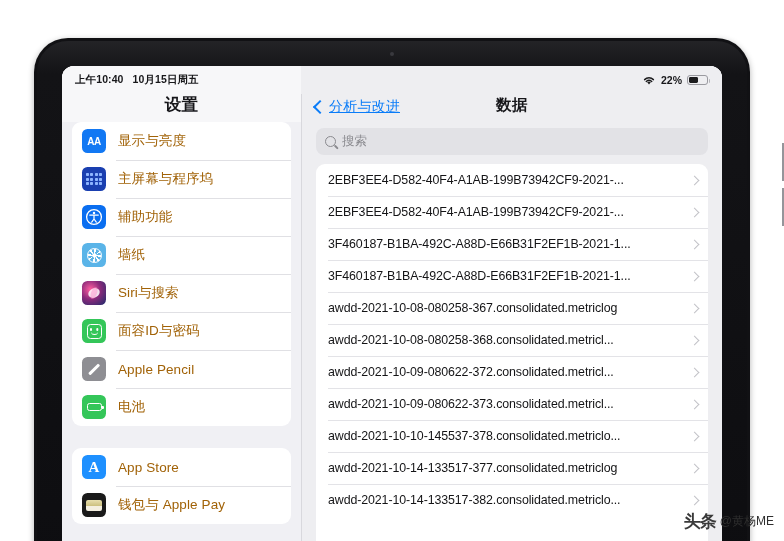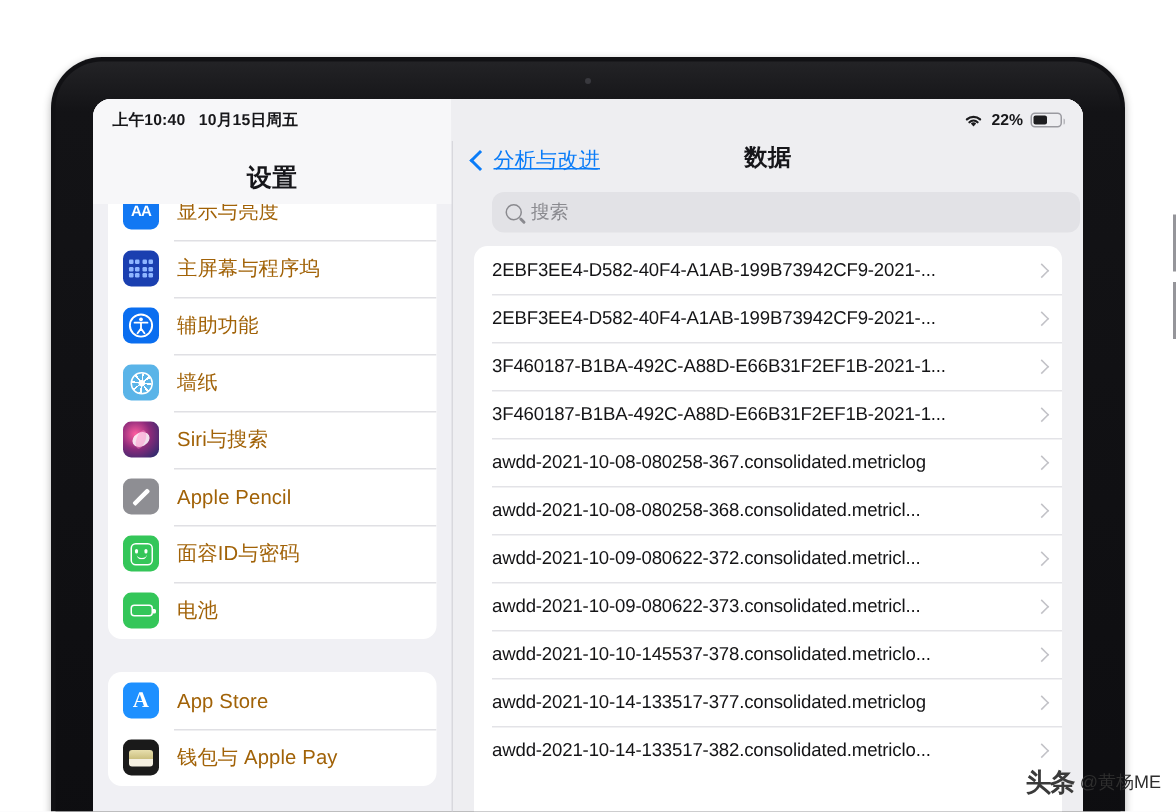--- a/index.html
+++ b/index.html
@@ -166,21 +166,21 @@
   .sidebar {
     width: 239px;
     background: #f0f0f4;
     position: relative;
     flex-shrink: 0;
     border-right: 1px solid #d8d8dd;
     overflow: hidden;
   }
   .sidebar-header {
     position: absolute;
-    left: 0; top: 14px;
+    left: 0; top: 0;
     width: 100%;
     height: 56px;
     background: #f7f7f9;
     z-index: 4;
     display: flex;
     align-items: flex-end;
     justify-content: center;
     padding-bottom: 6px;
     box-sizing: border-box;
   }
@@ -383,21 +383,21 @@
     text-align: center;
     font-size: 15.5px;
     font-weight: bold;
     color: #16161a;
     letter-spacing: 0.4px;
     pointer-events: none;
   }
 
   .searchbar-wrap {
     position: absolute;
-    left: 12px;
+    left: 0;
     top: 56px;
     width: 100%;
     padding: 6px 14px 9px 14px;
     box-sizing: border-box;
     background: #eeeef1;
     z-index: 3;
   }
   .searchbar {
     height: 27px;
     background: #e2e2e6;
@@ -576,30 +576,30 @@
                   <div class="srow">
                     <span class="sicon ic-siri">
                       <svg width="20" height="20" viewBox="0 0 20 20">
                         <ellipse cx="10" cy="10" rx="6" ry="4.6" fill="rgba(255,255,255,0.85)" transform="rotate(-28 10 10)"></ellipse>
                         <ellipse cx="10" cy="10" rx="3" ry="6.4" fill="rgba(255,140,200,0.45)" transform="rotate(20 10 10)"></ellipse>
                       </svg>
                     </span>
                     <span class="srow-label">Siri与搜索</span>
                   </div>
                   <div class="srow">
+                    <span class="sicon ic-faceid">
+                      <span class="ic-face-box"></span>
+                    </span>
+                    <span class="srow-label">面容ID与密码</span>
+                  </div>
+                  <div class="srow">
                     <span class="sicon ic-pencil">
                       <span class="ic-pencil-slash"></span>
                     </span>
                     <span class="srow-label">Apple Pencil</span>
-                  </div>
-                  <div class="srow">
-                    <span class="sicon ic-faceid">
-                      <span class="ic-face-box"></span>
-                    </span>
-                    <span class="srow-label">面容ID与密码</span>
                   </div>
                   <div class="srow">
                     <span class="sicon ic-battery">
                       <span class="ic-batt-shape"></span>
                     </span>
                     <span class="srow-label">电池</span>
                   </div>
                 </div>
                 <div class="group spaced">
                   <div class="srow">

